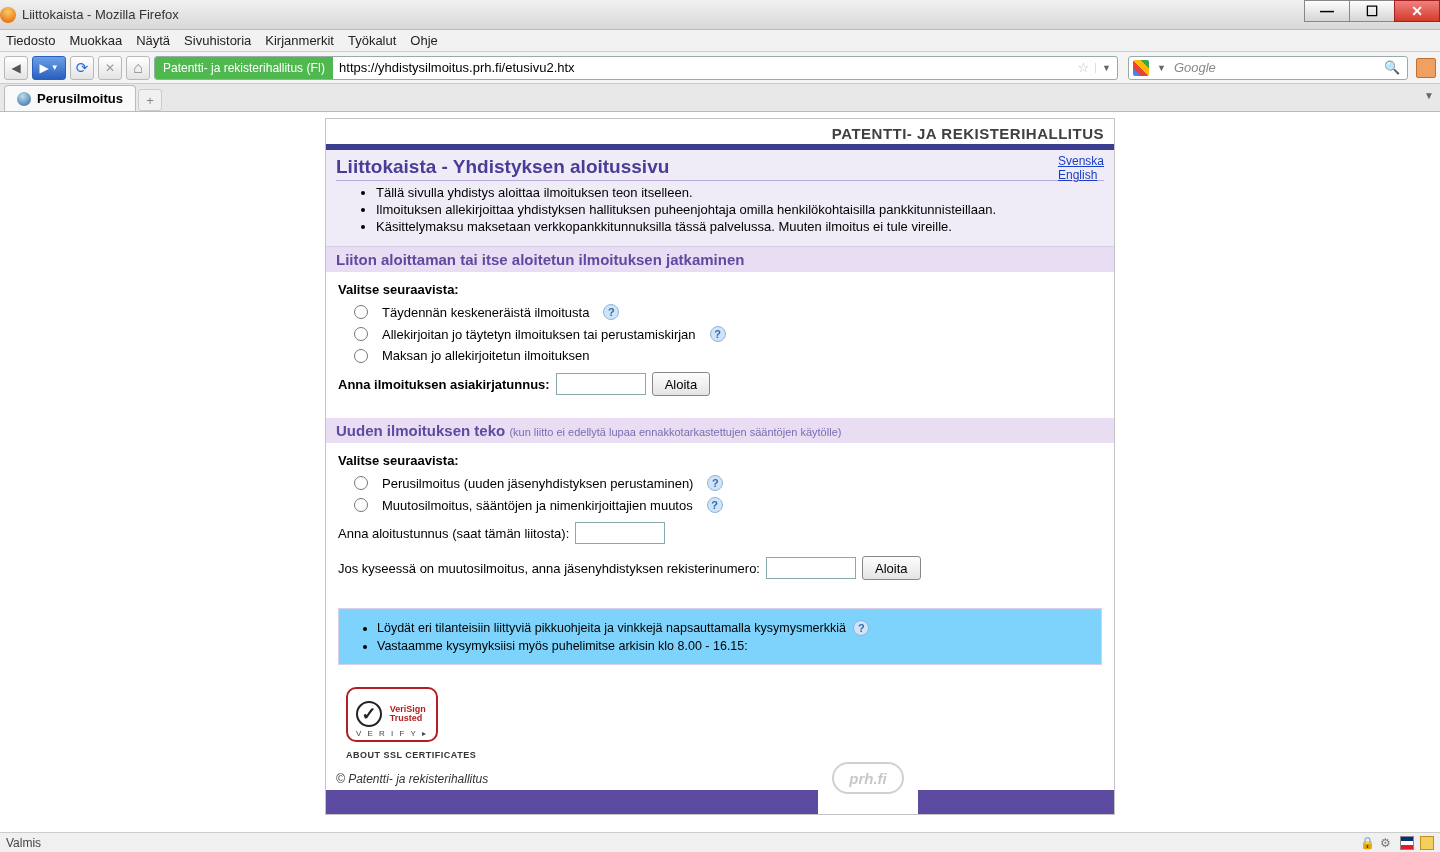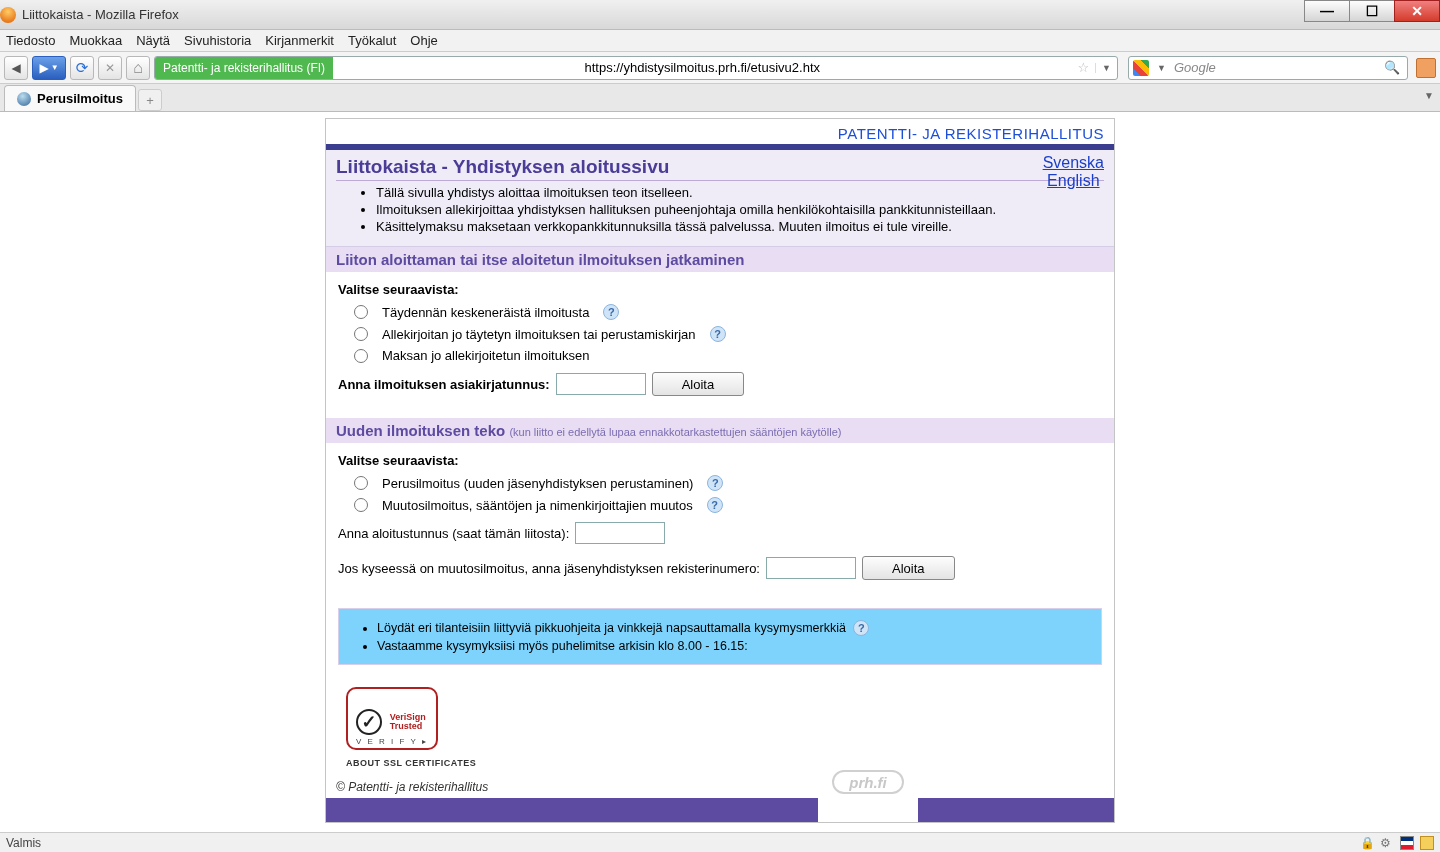--- a/index.html
+++ b/index.html
@@ -22,21 +22,21 @@
 
 
 .toolbar { height: 32px; display: flex; align-items: center; padding: 0 4px; gap: 4px; background: #f4f4f4; border-bottom: 1px solid #ccc; }
 .tb-btn { width: 24px; height: 24px; display: flex; align-items: center; justify-content: center; border: 1px solid #b8b8b8; border-radius: 3px; background: linear-gradient(#fff,#e4e4e4); font-size: 12px; color: #555; }
 .tb-btn.dropdown { width: 34px; background: linear-gradient(#6aa0e8,#2a5fbf); color: #fff; border-color: #2a5fbf; }
 .tb-btn.dropdown::after { content: "▼"; font-size: 8px; margin-left: 2px; }
 .tb-btn.back::before { content: "◀"; }
 .tb-btn.reload::before { content: "⟳"; font-size: 15px; color: #2a6fd8; }
 .tb-btn.stop::before { content: "✕"; color: #999; }
 .tb-btn.home::before { content: "⌂"; font-size: 16px; color: #888; }
-.url-cont { flex: 1; display: flex; align-items: center; height: 24px; border: 1px solid #9aa; border-radius: 3px; background: #fff; overflow: hidden; text-align: center; }
+.url-cont { flex: 1; display: flex; align-items: center; height: 24px; border: 1px solid #9aa; border-radius: 3px; background: #fff; overflow: hidden; }
 .url-badge { background: #4fb84f; color: #fff; padding: 0 8px; height: 100%; display: flex; align-items: center; font-size: 12px; white-space: nowrap; }
 .url-text { padding: 0 6px; flex: 1; }
 .url-star { padding: 0 6px; color: #bbb; }
 .url-dd { padding: 0 6px; color: #666; font-size: 9px; border-left: 1px solid #ddd; }
 .search-cont { width: 280px; display: flex; align-items: center; height: 24px; border: 1px solid #9aa; border-radius: 3px; background: #fff; margin-left: 6px; }
 .g-icon { width: 16px; height: 16px; margin: 0 4px; background: linear-gradient(45deg,#4285F4 25%,#EA4335 25% 50%,#FBBC05 50% 75%,#34A853 75%); border-radius: 2px; }
 .g-dd { font-size: 9px; color: #666; padding: 0 4px; }
 .search-text { flex: 1; color: #888; font-style: italic; padding: 0 4px; }
 .search-mag { padding: 0 6px; color: #888; }
 .clip-icon { width: 20px; height: 20px; margin-left: 4px; background: #f0a060; border: 1px solid #c07030; border-radius: 2px; }
@@ -45,61 +45,61 @@
 .tabstrip { height: 28px; background: #e8e8e8; border-bottom: 1px solid #bbb; display: flex; align-items: flex-end; padding-left: 4px; position: relative; }
 .tab { height: 26px; padding: 0 12px; display: flex; align-items: center; background: #f9f9f9; border: 1px solid #bbb; border-bottom: none; border-radius: 4px 4px 0 0; margin-right: 2px; font-weight: bold; gap: 6px; }
 .tab .globe { width: 14px; height: 14px; border-radius: 50%; background: radial-gradient(circle at 40% 30%, #bde, #369); }
 .tab-plus { width: 24px; height: 22px; border: 1px solid #ccc; border-radius: 3px; display: flex; align-items: center; justify-content: center; color: #888; background: #f0f0f0; }
 .tabstrip .list-dd { position: absolute; right: 6px; top: 6px; color: #666; font-size: 10px; }
 
 
 .viewport { position: absolute; top: 112px; bottom: 20px; left: 0; right: 0; overflow: auto; background: #fff; }
 .page { width: 790px; margin: 6px auto 0; border: 1px solid #c4c4c4; }
 
-.hdr-bar { background: #fff; text-align: right; padding: 6px 10px 2px; color: #1d4ed8; font-weight: normal; font-size: 15px; letter-spacing: 0.5px; }
+.hdr-bar { background: #fff; text-align: right; padding: 6px 10px 2px; color: #404040; font-weight: bold; font-size: 15px; letter-spacing: 0.5px; }
 .hdr-rule { height: 6px; background: #3b3e8f; }
 
 .intro-wrap { background: #efecf7; border-bottom: 1px solid #d3cee6; position: relative; padding: 6px 10px 10px 10px; }
 .intro-title { color: #4b3c97; font-size: 19px; font-weight: bold; margin-bottom: 2px; border-bottom: 1px solid #bca9d8; padding-bottom: 2px; }
-.lang-links { position: absolute; right: 10px; top: 4px; text-align: center; font-size: 16px; }
+.lang-links { position: absolute; right: 10px; top: 4px; text-align: left; font-size: 12px; }
 .lang-links a { color: #1a3ec8; text-decoration: underline; display: block; }
 .intro-wrap ul { margin: 4px 0 0 40px; }
 .intro-wrap li { font-size: 13px; margin: 2px 0; list-style-type: disc; }
 
 .sec-head { background: #e8ddf2; padding: 4px 10px; color: #5d4aa1; font-size: 15px; font-weight: bold; }
 .sec-head .sub { color: #7b6db2; font-size: 11px; font-weight: normal; }
 .sec-body { padding: 6px 12px 16px; background: #fff; }
 .sec-body .prompt { font-weight: bold; margin: 4px 0; }
 
 .radio-row { display: flex; align-items: center; gap: 14px; padding: 3px 0 3px 16px; }
 .radio-row input[type=radio] { width: 14px; height: 14px; }
 .help-ic { display: inline-flex; width: 16px; height: 16px; border-radius: 50%; background: #cfe4f7; border: 1px solid #8bb4df; color: #3a6aa8; align-items: center; justify-content: center; font-size: 11px; font-weight: bold; cursor: pointer; }
 
 .field-row { display: flex; align-items: center; gap: 6px; padding: 6px 0; flex-wrap: wrap; }
 .field-row label { font-weight: bold; }
 .field-row.normal label { font-weight: normal; }
 .txt-in { width: 90px; height: 22px; border: 1px solid #8aa; padding: 0 4px; font-size: 13px; }
-.btn { height: 24px; padding: 0 29px; border: 1px solid #888; border-radius: 3px; background: linear-gradient(#fdfdfd,#e4e4e4); font-size: 13px; }
+.btn { height: 24px; padding: 0 12px; border: 1px solid #888; border-radius: 3px; background: linear-gradient(#fdfdfd,#e4e4e4); font-size: 13px; }
 
 .info-box { border: 1px solid #d8d0ea; background: #7dd3fc; margin: 6px 12px 12px; padding: 8px 14px; }
 .info-box ul { margin-left: 24px; }
 .info-box li { font-size: 12.5px; margin: 3px 0; list-style-type: disc; }
 .info-box li .help-ic { margin-left: 4px; }
 .info-box ul.inner { margin-left: 30px; }
 .info-box ul.inner li { list-style-type: circle; font-size: 12px; }
 
 .verisign-area { padding: 10px 20px 6px; text-align: left; background: #fff; }
-.vs-badge { display: inline-block; border: 2px solid #b02020; border-radius: 10px; padding: 20px 8px 2px; position: relative; }
+.vs-badge { display: inline-block; border: 2px solid #b02020; border-radius: 10px; padding: 12px 8px 2px; position: relative; }
 .vs-check { display: inline-block; width: 26px; height: 26px; border: 2px solid #222; border-radius: 50%; color: #222; font-weight: bold; font-size: 18px; text-align: center; line-height: 22px; vertical-align: middle; }
 .vs-text { display: inline-block; vertical-align: middle; font-size: 9px; font-weight: bold; color: #b02020; line-height: 1; margin-left: 4px; }
 .vs-verify { text-align: center; font-size: 8px; letter-spacing: 2px; color: #444; margin-top: 2px; }
 .vs-about { font-size: 9px; font-weight: bold; letter-spacing: 0.5px; margin-top: 8px; color: #333; }
 
 .copy-row { padding: 6px 10px 4px; font-size: 12px; font-style: italic; color: #333; position: relative; background: #fff; }
-.prh-badge { position: absolute; right: 210px; top: -4px; width: 72px; height: 24px; border: 2px solid #d0d0d0; border-radius: 16px; background: #fff; display: flex; align-items: center; justify-content: center; color: #c8c8c8; font-weight: bold; font-style: italic; font-size: 15px; z-index: 2; }
+.prh-badge { position: absolute; right: 210px; top: -4px; width: 72px; height: 32px; border: 2px solid #d0d0d0; border-radius: 16px; background: #fff; display: flex; align-items: center; justify-content: center; color: #c8c8c8; font-weight: bold; font-style: italic; font-size: 15px; z-index: 2; }
 .foot-bar { height: 24px; background: #5d4aa1; position: relative; }
 .foot-bar .gap { position: absolute; right: 196px; top: 0; width: 100px; height: 24px; background: #fff; }
 
 
 .statusbar { position: absolute; bottom: 0; left: 0; right: 0; height: 20px; background: #f0f0f0; border-top: 1px solid #ccc; display: flex; align-items: center; padding: 0 6px; font-size: 12px; color: #444; }
 .statusbar .right-icons { margin-left: auto; display: flex; gap: 6px; align-items: center; }
 .statusbar .right-icons span { width: 14px; height: 14px; display: inline-block; }
 .sb-lock { color: #c89030; }
 .sb-flag { background: linear-gradient(to bottom,#002f7a 33%,#fff 33% 66%,#e01c2c 66%); border: 1px solid #888; }
 .sb-note { background: #f5cf5b; border: 1px solid #c09020; }

